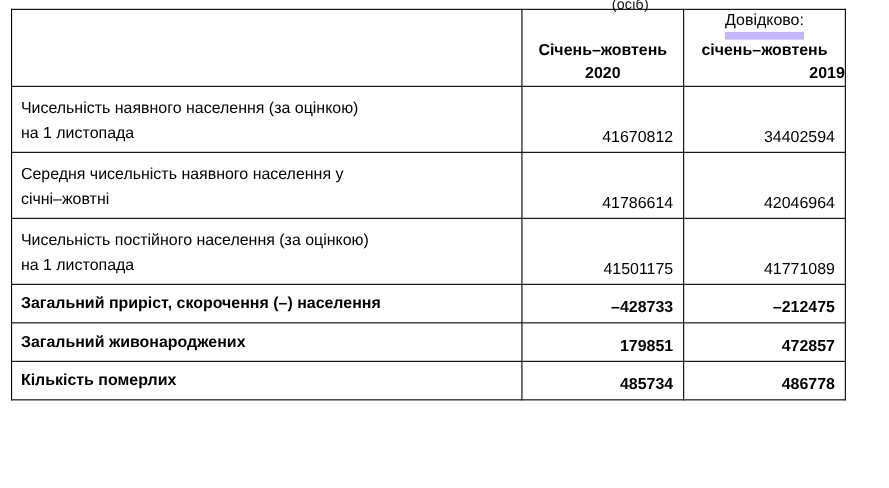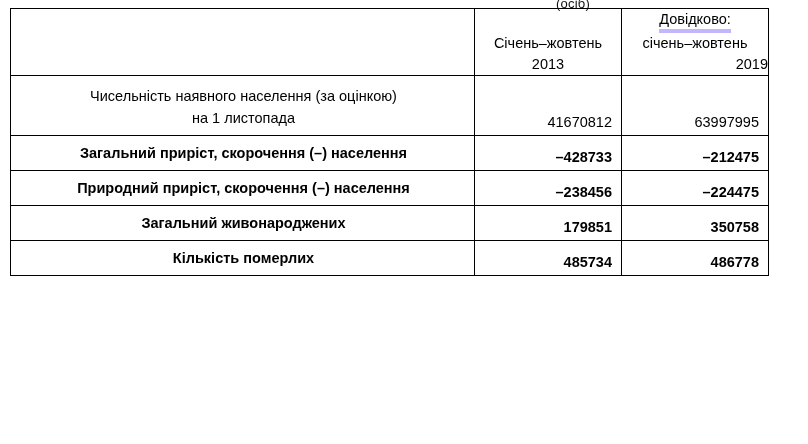--- a/index.html
+++ b/index.html
@@ -48,38 +48,39 @@
 
   thead td, thead th {
     text-align: center;
     vertical-align: top;
     padding: 7px 8px 6px 8px;
     line-height: 1.45;
     height: 62px;
   }
   thead .hdr-underline {
     display: inline-block;
-    border-bottom: 4px solid #c4b5fd;
+    border-bottom: 7px solid #c4b5fd;
     line-height: 1.3;
   }
   thead .hdr-sub {
     display: block;
     line-height: 1.45;
+    font-weight: bold;
   }
   .hdr-right-inner {
     display: block;
     text-align: right;
   }
   .hdr-right-inner .line-c {
     display: block;
     text-align: center;
   }
 
   tbody td.label {
-    text-align: center;
+    text-align: left;
     padding: 4px 6px 5px 8px;
     line-height: 1.5;
     vertical-align: bottom;
   }
   tbody td.num {
     text-align: right;
     padding: 4px 9px 5px 6px;
     vertical-align: bottom;
     white-space: nowrap;
   }
@@ -98,61 +99,72 @@
     <colgroup>
       <col class="col-label">
       <col class="col-num">
       <col class="col-num">
     </colgroup>
     <thead>
       <tr>
         <th></th>
         <th>
           <span class="hdr-sub">Січень–жовтень</span>
-          <span class="hdr-sub">2013</span>
+          <span class="hdr-sub">2020</span>
         </th>
         <th>
           <span class="hdr-right-inner">
             <span class="line-c"><span class="hdr-underline">Довідково:</span></span>
             <span class="hdr-sub line-c">січень–жовтень</span>
             <span class="hdr-sub">2019</span>
           </span>
         </th>
       </tr>
     </thead>
     <tbody>
 
       <tr class="tall">
         <td class="label">
           <span class="l1">Чисельність наявного населення (за оцінкою)</span>
           <span class="l2">на 1 листопада</span>
         </td>
         <td class="num">41670812</td>
-        <td class="num">63997995</td>
+        <td class="num">34402594</td>
       </tr>
 
+      <tr class="tall">
+        <td class="label">
+          <span class="l1">Середня чисельність наявного населення у</span>
+          <span class="l2">січні–жовтні</span>
+        </td>
+        <td class="num">41786614</td>
+        <td class="num">42046964</td>
+      </tr>
 
+      <tr class="tall">
+        <td class="label">
+          <span class="l1">Чисельність постійного населення  (за оцінкою)</span>
+          <span class="l2">на 1 листопада</span>
+        </td>
+        <td class="num">41501175</td>
+        <td class="num">41771089</td>
+      </tr>
 
 
       <tr class="short">
         <td class="label">Загальний приріст, скорочення (–) населення</td>
         <td class="num">–428733</td>
         <td class="num">–212475</td>
       </tr>
 
-      <tr class="short">
-        <td class="label">Природний приріст, скорочення (–) населення</td>
-        <td class="num">–238456</td>
-        <td class="num">–224475</td>
-      </tr>
 
       <tr class="short">
         <td class="label">Загальний живонароджених</td>
         <td class="num">179851</td>
-        <td class="num">350758</td>
+        <td class="num">472857</td>
       </tr>
 
       <tr class="short">
         <td class="label">Кількість померлих</td>
         <td class="num">485734</td>
         <td class="num">486778</td>
       </tr>
 
     </tbody>
   </table>

